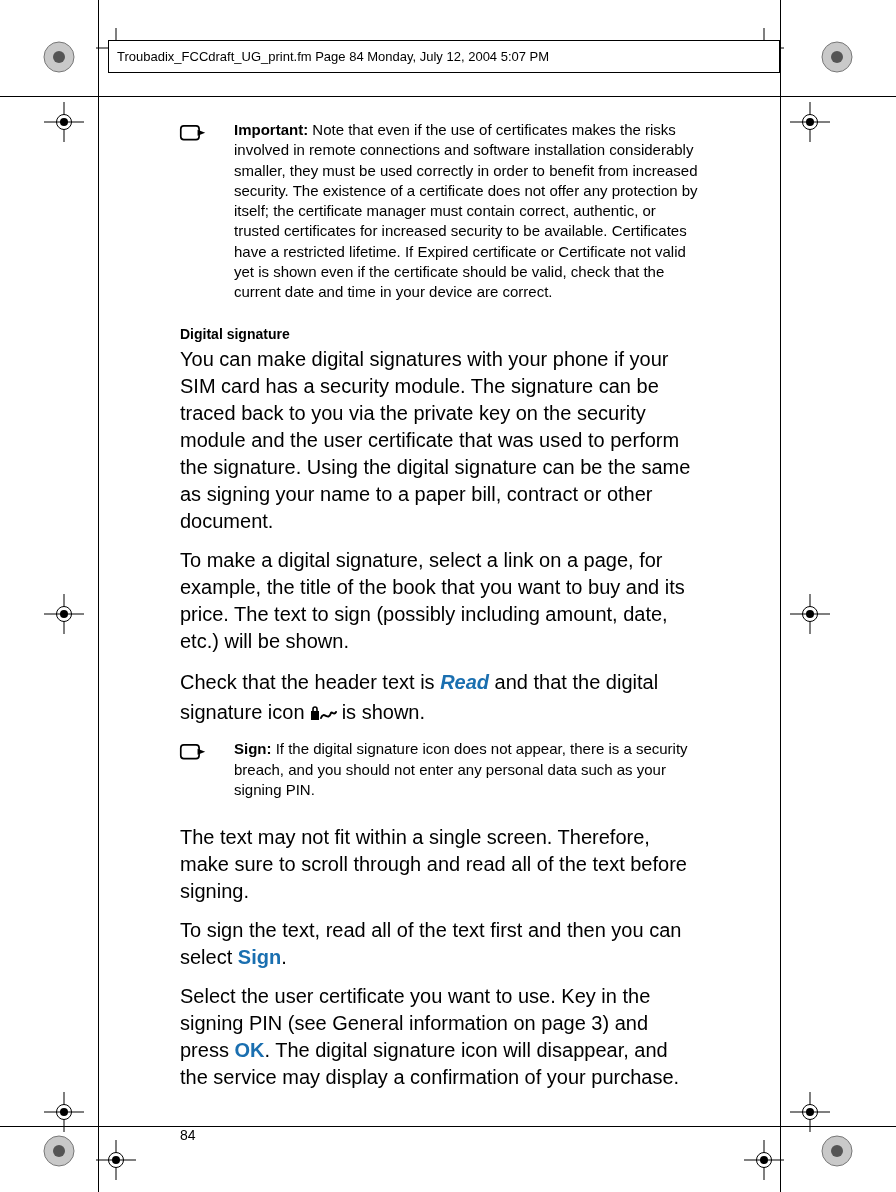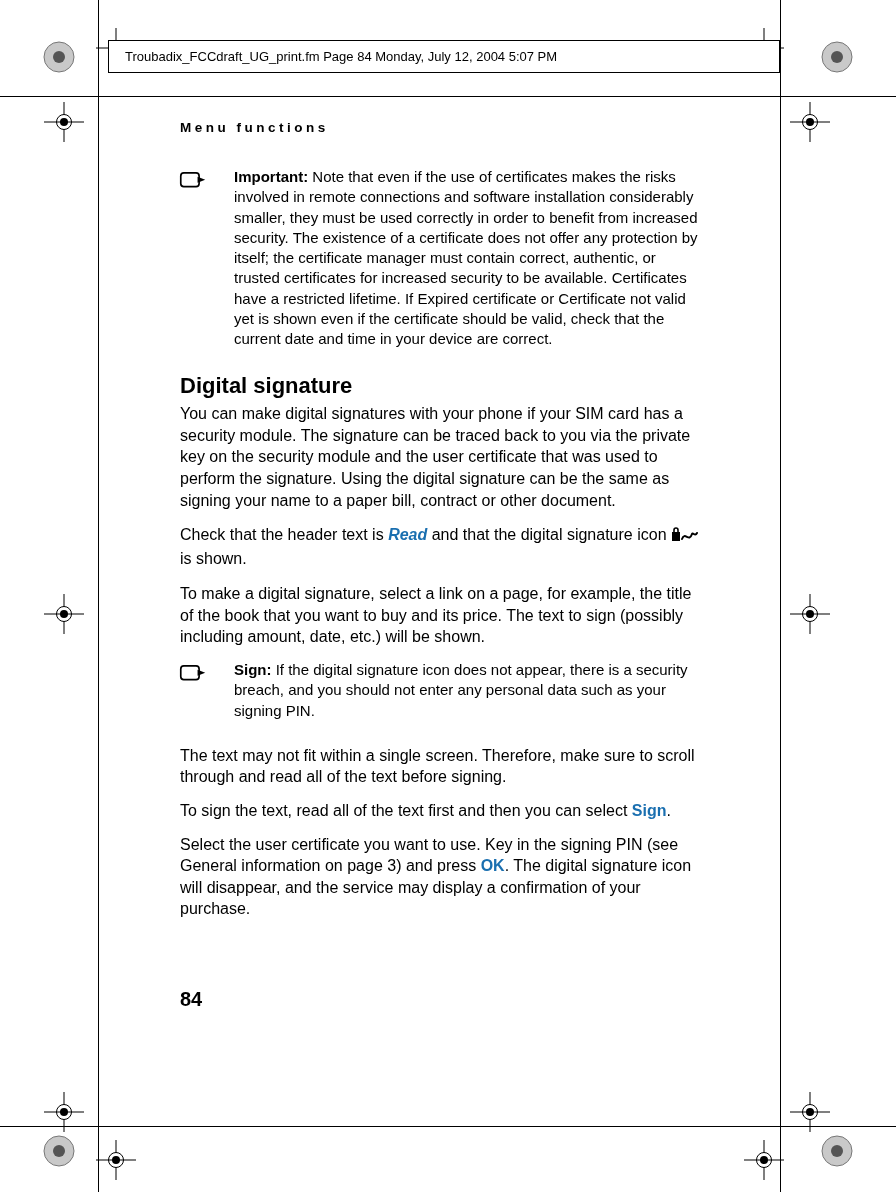--- a/index.html
+++ b/index.html
@@ -60,21 +60,21 @@
   .crop-left { position: absolute; top: 0; bottom: 0; left: 98px; width: 1px; background: #000; }
   .crop-right { position: absolute; top: 0; bottom: 0; left: 780px; width: 1px; background: #000; }
 
   
   .header-strip {
     position: absolute;
     top: 40px;
     left: 108px;
     right: 116px;
     border: 1px solid #000;
-    padding: 8px 16px;
+    padding: 8px 8px;
     font-size: 13px;
     background: #fff;
   }
 
   
   .page {
     position: absolute;
     top: 120px;
     left: 180px;
     width: 520px;
@@ -99,48 +99,48 @@
     margin-top: 2px;
   }
   .callout-body {
     font-size: 15px;
     line-height: 1.35;
     font-stretch: condensed;
   }
   .callout-body p { margin: 0 0 10px 0; }
 
   .para {
-    font-size: 16px;
+    font-size: 20px;
     line-height: 1.35;
     margin: 0 0 12px 0;
     font-stretch: condensed;
   }
   .para.with-icon { line-height: 1.5; }
   .link-word { color: #1a6fb0; font-weight: 600; }
   .ital { font-style: italic; }
 
   h3.section {
     margin: 10px 0 4px 0;
-    font-size: 22px;
+    font-size: 14px;
     font-weight: 600;
     font-stretch: condensed;
   }
 
   .bold { font-weight: 700; }
 
   .inline-icon {
     display: inline-block;
     width: 26px; height: 16px;
     vertical-align: -3px;
   }
 
   .page-number {
-    font-size: 20px;
-    font-weight: 700;
-    margin-top: 68px;
+    font-size: 14px;
+    font-weight: 400;
+    margin-top: 36px;
   }
 
   svg { overflow: visible; }
 </style>
 </head>
 <body>
 
 <div class="crop-top"></div>
 <div class="crop-bottom"></div>
 <div class="crop-left"></div>
@@ -205,54 +205,53 @@
 <div class="crossmark" style="top:1140px;left:744px">
     <div class="dot"></div>
   </div>
 
 <div class="header-strip">
   <span>Troubadix_FCCdraft_UG_print.fm  Page 84  Monday, July 12, 2004  5:07 PM</span>
 </div>
 
 <div class="page">
 
-  <div class="running-head">Menu functions</div>
 
   <div class="callout">
     <div class="callout-icon">
       <svg viewBox="0 0 34 28">
         <rect x="1" y="5" width="24" height="18" rx="4" ry="4" fill="none" stroke="#000" stroke-width="2.2"></rect>
         <polygon points="23,10 33,14 23,18" fill="#000"></polygon>
       </svg>
     </div>
     <div class="callout-body">
       <p>
         <span class="bold">Important:</span><span> Note that even if the use of certificates makes the risks involved in remote connections and software installation considerably smaller, they must be used correctly in order to benefit from increased security. The existence of a certificate does not offer any protection by itself; the certificate manager must contain correct, authentic, or trusted certificates for increased security to be available. Certificates have a restricted lifetime. If Expired certificate or Certificate not valid yet is shown even if the certificate should be valid, check that the current date and time in your device are correct.</span>
       </p>
     </div>
   </div>
 
   <h3 class="section">Digital signature</h3>
 
   <p class="para">You can make digital signatures with your phone if your SIM card has a security module. The signature can be traced back to you via the private key on the security module and the user certificate that was used to perform the signature. Using the digital signature can be the same as signing your name to a paper bill, contract or other document.</p>
+
+  <p class="para">To make a digital signature, select a link on a page, for example, the title of the book that you want to buy and its price. The text to sign (possibly including amount, date, etc.) will be shown.</p>
 
   <p class="para with-icon">
     <span>Check that the header text is </span><span class="link-word ital">Read</span><span> and that the digital signature icon </span>
     <span class="inline-icon">
       <svg viewBox="0 0 26 16">
         <rect x="1" y="5" width="8" height="9" fill="#000"></rect>
         <path d="M3 5 V3 a2 2 0 0 1 4 0 V5" fill="none" stroke="#000" stroke-width="1.6"></path>
         <path d="M11 12 C14 4, 18 16, 21 7 C22 5, 24 10, 26 6" fill="none" stroke="#000" stroke-width="2" stroke-linecap="round"></path>
       </svg>
     </span>
     <span> is shown.</span>
   </p>
 
-  <p class="para">To make a digital signature, select a link on a page, for example, the title of the book that you want to buy and its price. The text to sign (possibly including amount, date, etc.) will be shown.</p>
-
   <div class="callout">
     <div class="callout-icon">
       <svg viewBox="0 0 34 28">
         <rect x="1" y="5" width="24" height="18" rx="4" ry="4" fill="none" stroke="#000" stroke-width="2.2"></rect>
         <polygon points="23,10 33,14 23,18" fill="#000"></polygon>
       </svg>
     </div>
     <div class="callout-body">
       <p>
         <span class="bold">Sign:</span><span> If the digital signature icon does not appear, there is a security breach, and you should not enter any personal data such as your signing PIN.</span>

